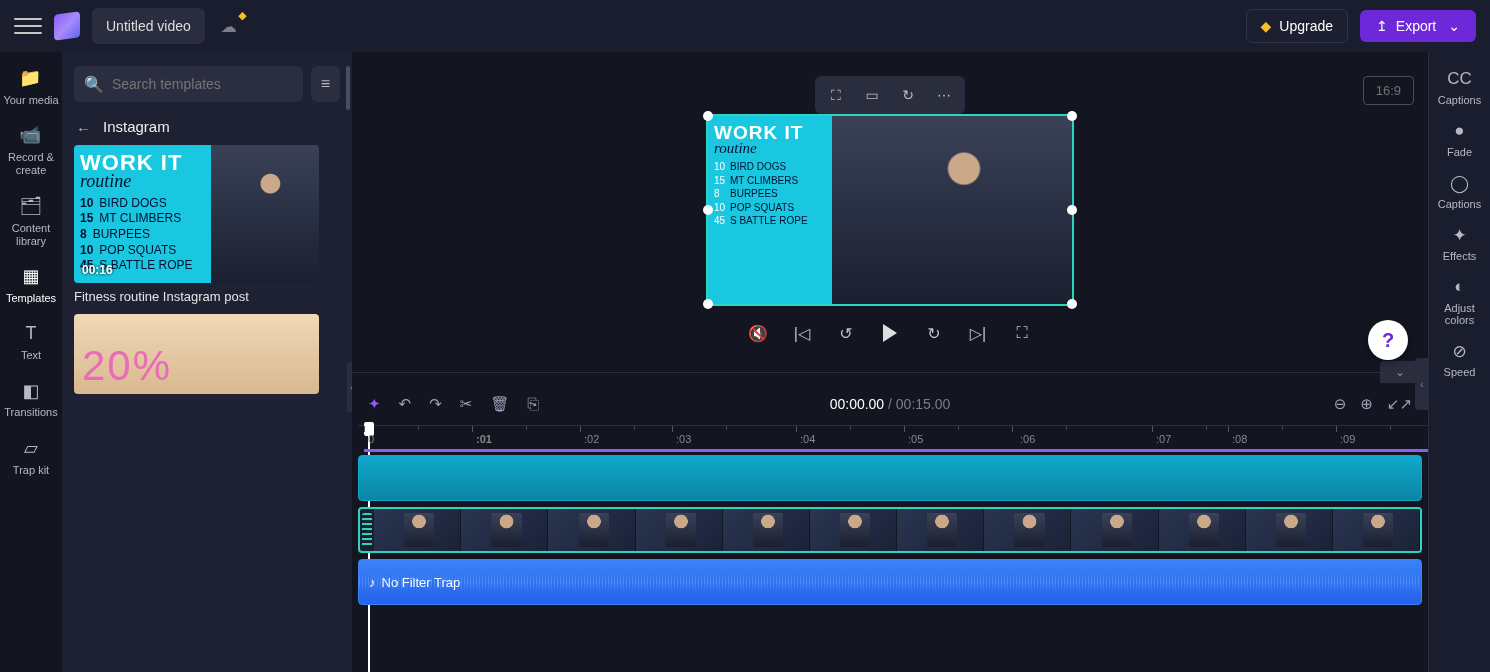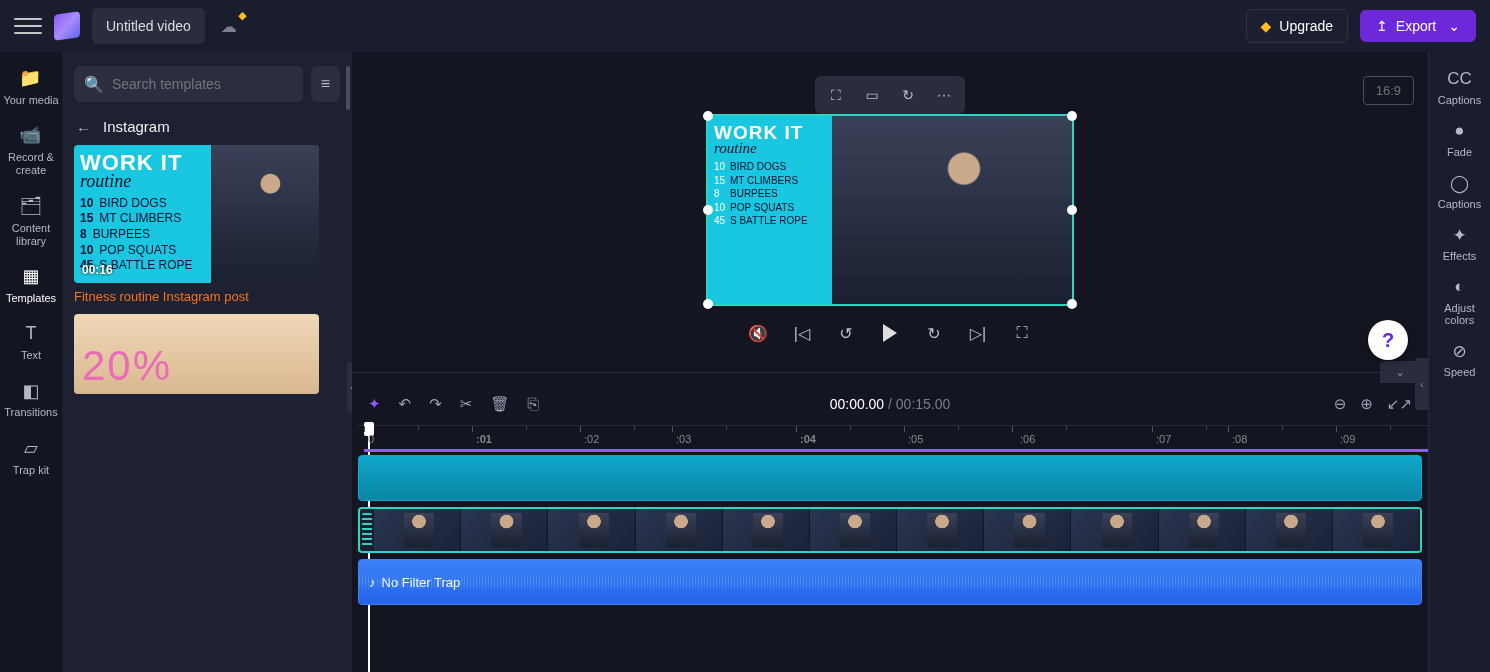--- a/index.html
+++ b/index.html
@@ -30,21 +30,21 @@
 .search-row { display: flex; gap: 8px; padding: 14px 12px 10px; }
 .search-box { flex: 1; background: #2b2e40; border-radius: 6px; display: flex; align-items: center; padding: 6px 10px; gap: 8px; }
 .search-box input { background: transparent; border: none; outline: none; color: #ccc; font-size: 14px; flex: 1; }
 .filter-btn { width: 36px; height: 36px; background: #2b2e40; border-radius: 6px; display: flex; align-items: center; justify-content: center; color: #bbb; cursor: pointer; }
 .crumb { display: flex; align-items: center; gap: 12px; padding: 6px 14px 10px; font-size: 15px; color: #eee; }
 .crumb .back { cursor: pointer; color: #bbb; }
 .tpl-list { flex: 1; overflow: hidden; padding: 0 12px; }
 .tpl-card { margin-bottom: 10px; }
 .tpl-thumb { width: 245px; height: 138px; border-radius: 4px; position: relative; overflow: hidden; }
 .tpl-dur { position: absolute; left: 8px; bottom: 6px; font-size: 12px; color: #fff; font-weight: 600; text-shadow: 0 0 3px #000; }
-.tpl-label { font-size: 13px; color: #f97316; margin-top: 6px; }
+.tpl-label { font-size: 13px; color: #e5e5e5; margin-top: 6px; }
 .t-fitness { display: flex; }
 .t-fitness .left { width: 56%; background: #19c8e0; padding: 8px 6px; }
 .t-fitness .right { width: 44%; background: linear-gradient(135deg,#2a3550,#1a2238); position: relative; }
 .gymguy { position: absolute; inset: 0; background:
  radial-gradient(circle at 55% 28%, #c9a98a 0 8%, transparent 9%),
  linear-gradient(#3a4158,#1a2030); }
 .t-fitness h3 { font-family: Impact, 'Arial Black', sans-serif; font-size: 22px; color: #fff; letter-spacing: 1px; line-height: .9; }
 .rou-script { font-family: cursive; color: #013; font-size: 18px; margin: -2px 0 4px; font-style: italic; }
 .ex-row { font-family: Impact,'Arial Black', sans-serif; color: #013; font-size: 12px; line-height: 1.3; }
 .ex-row b { color: #013; margin-right: 6px; }
@@ -293,21 +293,21 @@
             <span class="subt" style="left:54px"></span>
           </div>
           <div class="tick" style="left: 222px;">
             <span style="margin-left:4px">:02</span>
             <span class="subt" style="left:54px"></span>
           </div>
           <div class="tick" style="left: 314px;">
             <span style="margin-left:4px">:03</span>
             <span class="subt" style="left:54px"></span>
           </div>
-          <div class="tick" style="left: 438px; font-weight: bold;">
+          <div class="tick" style="left: 438px;">
             <span style="margin-left:4px">:04</span>
             <span class="subt" style="left:54px"></span>
           </div>
           <div class="tick" style="left: 546px;">
             <span style="margin-left:4px">:05</span>
             <span class="subt" style="left:54px"></span>
           </div>
           <div class="tick" style="left: 654px;">
             <span style="margin-left:8px">:06</span>
             <span class="subt" style="left:54px"></span>

